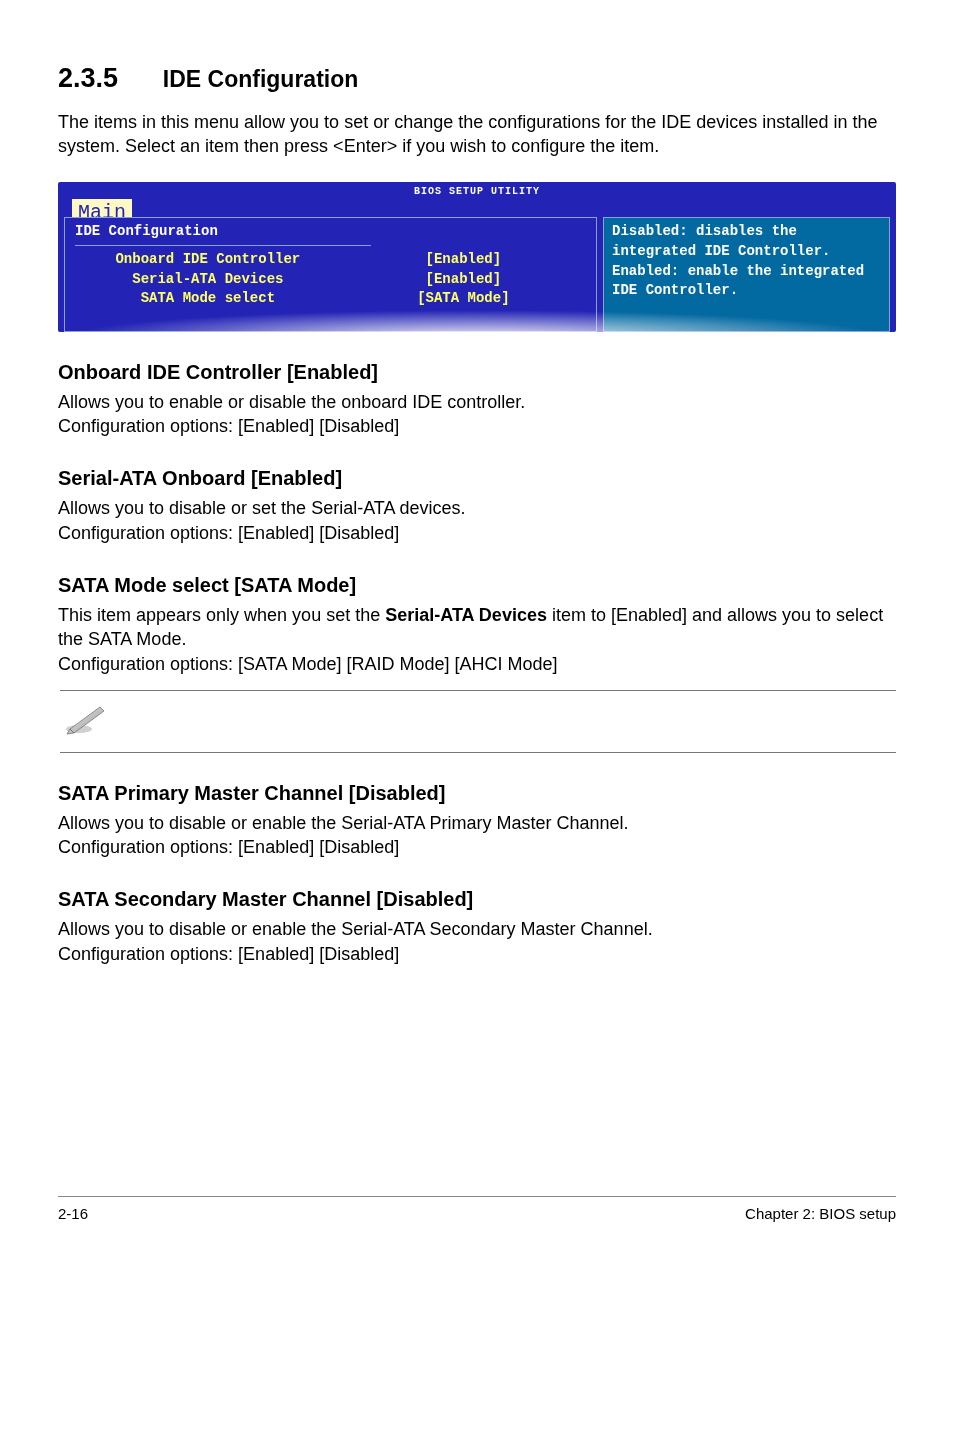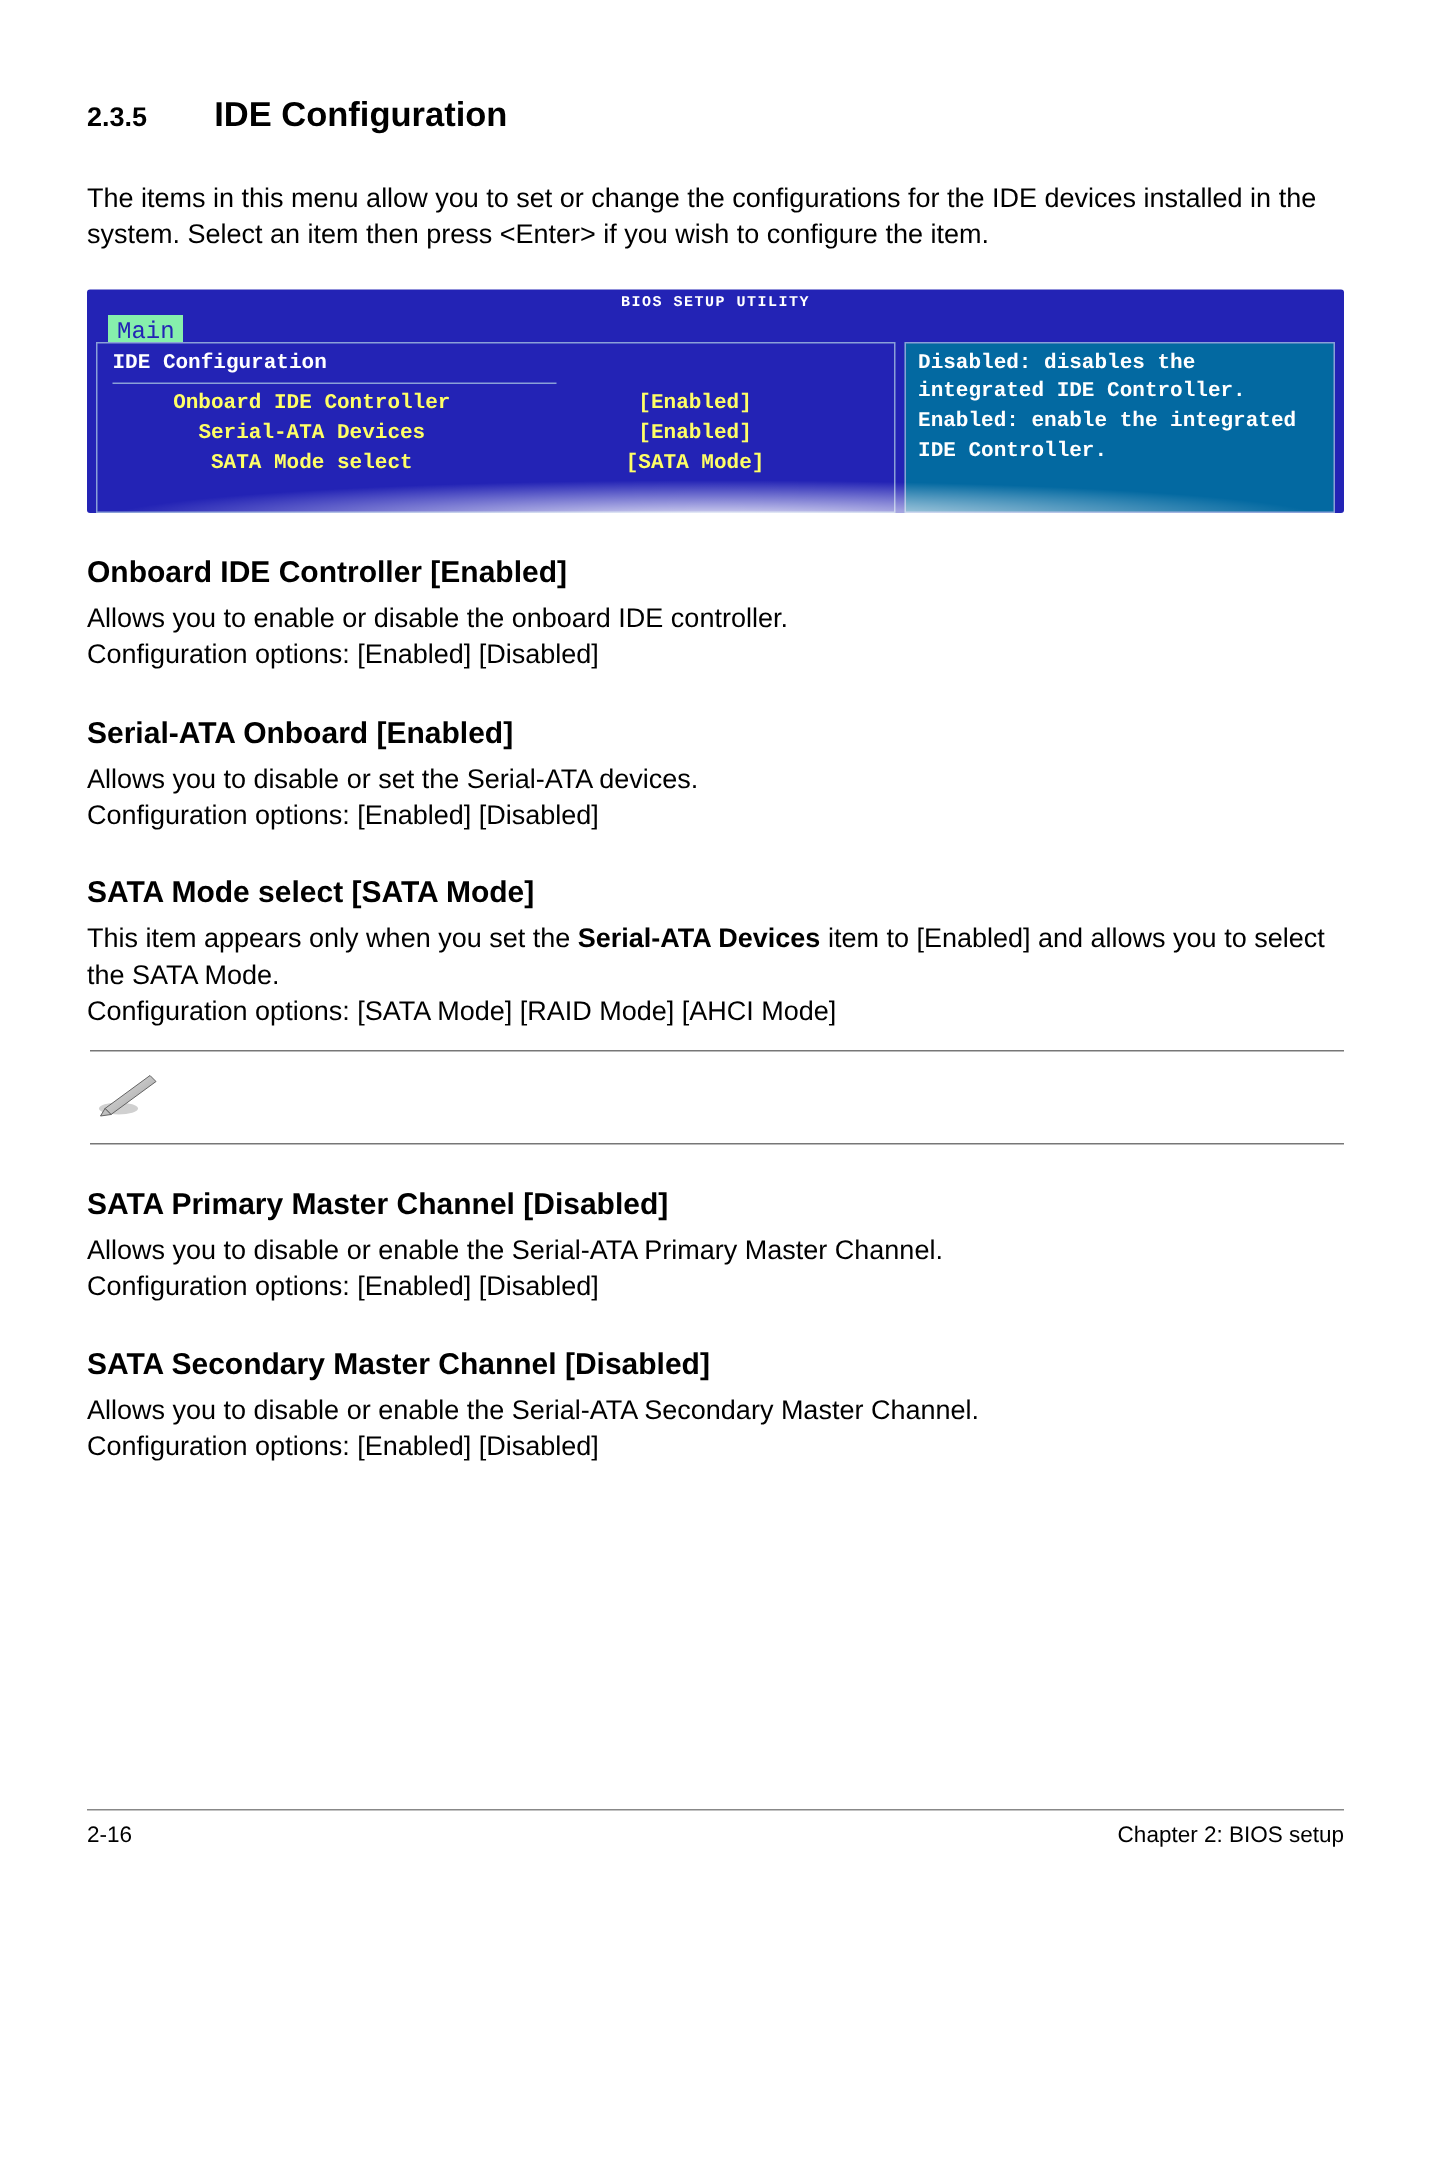--- a/index.html
+++ b/index.html
@@ -8,31 +8,31 @@
     background: #ffffff;
     color: #000000;
     width: 954px;
     margin: 0 auto;
     padding: 60px 58px 40px 58px;
     font-size: 17px;
     line-height: 1.4;
   }
   .section-number {
     font-weight: bold;
-    font-size: 18px;
+    font-size: 27px;
     display: inline-block;
     margin-right: 40px;
   }
   .section-title {
     font-weight: bold;
     font-size: 23px;
     display: inline-block;
   }
   .intro-para {
-    margin-top: 28px;
+    margin-top: 12px;
     margin-bottom: 24px;
     font-size: 18px;
     line-height: 1.35;
   }
   
   .bios-box {
     background: #2323b5;
     color: #ffffff;
     font-family: "Courier New", monospace;
     font-size: 14px;
@@ -47,25 +47,25 @@
     padding: 3px 0 0 0;
     font-size: 10px;
     letter-spacing: 1px;
   }
   .bios-tab-row {
     padding: 0 14px;
     height: 18px;
   }
   .bios-tab {
     display: inline-block;
-    background: #86efac;
+    background: #fef9c3;
     color: #2323b5;
     padding: 0 6px;
     font-weight: normal;
-    font-size: 16px;
+    font-size: 20px;
   }
   .bios-body {
     display: flex;
     padding: 0 6px 0 6px;
     gap: 6px;
   }
   .bios-left {
     flex: 1.9;
     border: 1px solid #8aa0d8;
     padding: 4px 10px 22px 10px;

